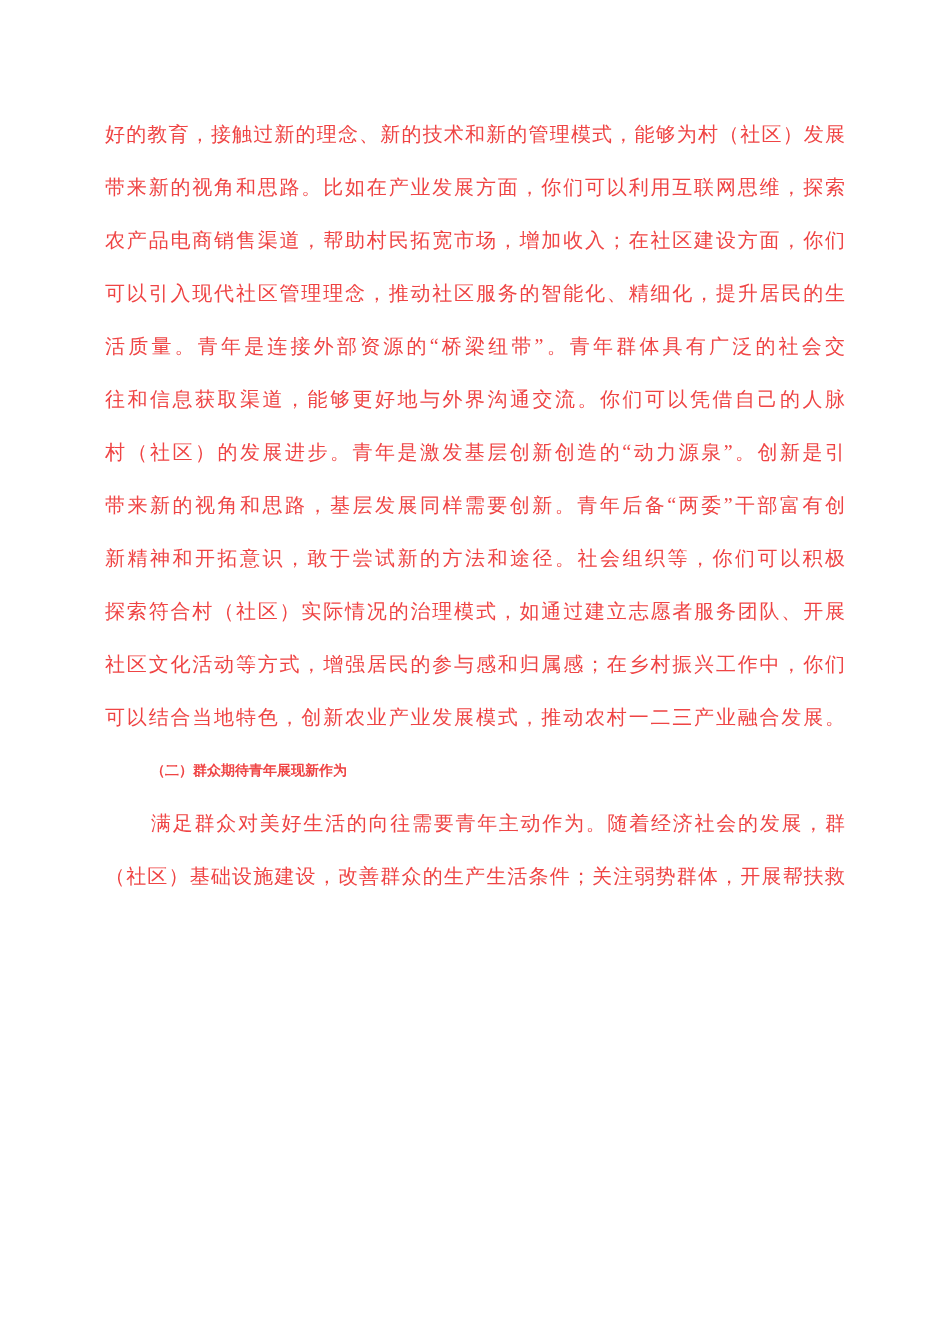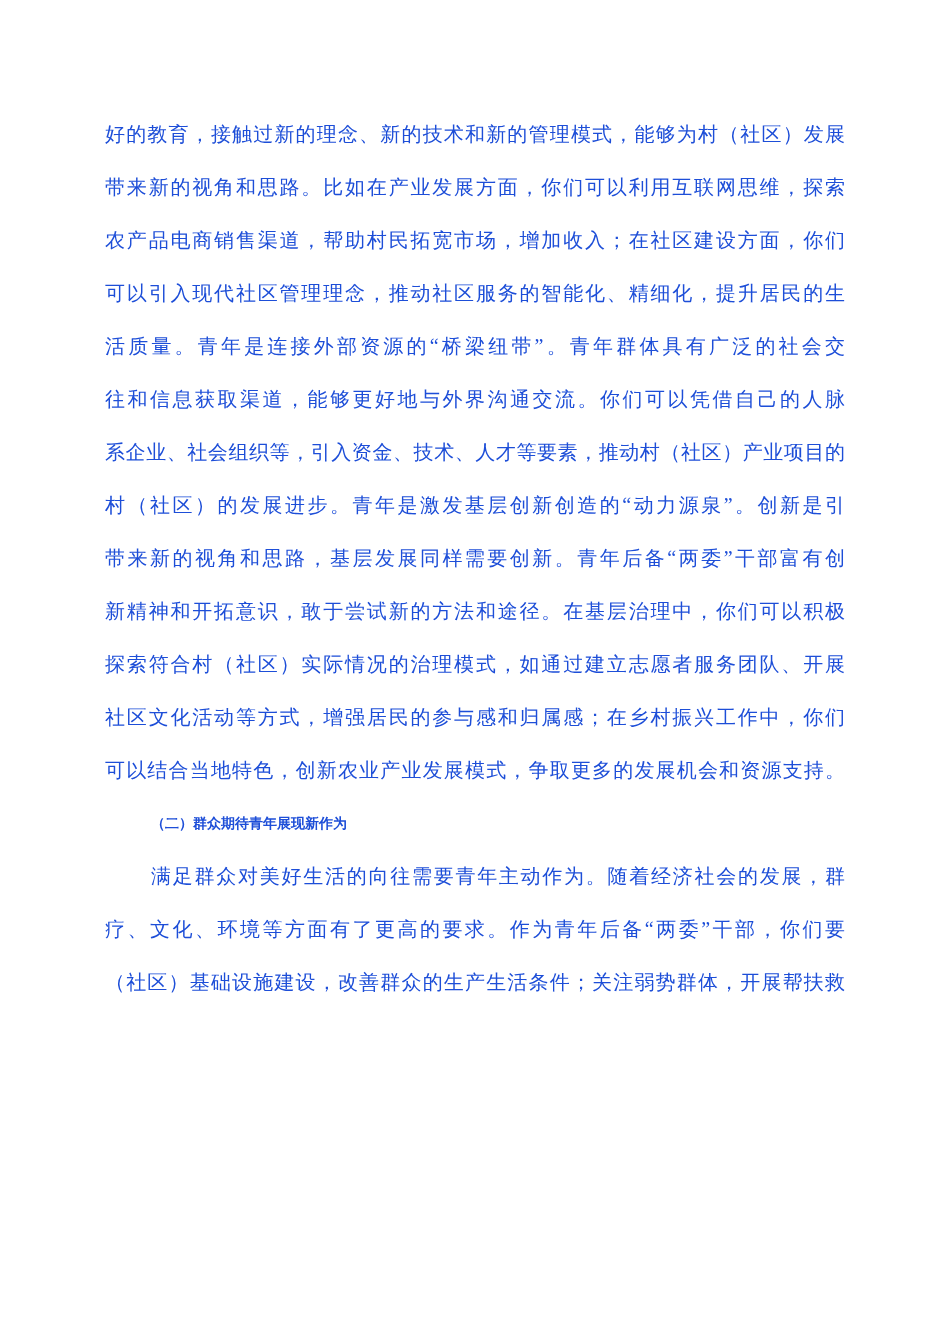--- a/index.html
+++ b/index.html
@@ -18,21 +18,21 @@
     position: absolute;
     left: 105px;
     top: 108px;
     width: 740px;
   }
   .line {
     height: 53px;
     line-height: 53px;
     font-size: 20px;
     font-family: "Liberation Serif", "DejaVu Serif", serif;
-    color: #1d4ed8;
+    color: #ef4444;
     text-align: justify;
     text-align-last: justify;
     text-justify: inter-character;
     white-space: nowrap;
   }
   .line.heading {
     font-weight: 700;
     font-size: 14px;
     text-align: left;
     text-align-last: left;
@@ -46,25 +46,23 @@
 <body>
 
 <div class="page">
   <div class="doc-body">
       <div class="line body">好的教育，接触过新的理念、新的技术和新的管理模式，能够为村（社区）发展</div>
       <div class="line body">带来新的视角和思路。比如在产业发展方面，你们可以利用互联网思维，探索</div>
       <div class="line body">农产品电商销售渠道，帮助村民拓宽市场，增加收入；在社区建设方面，你们</div>
       <div class="line body">可以引入现代社区管理理念，推动社区服务的智能化、精细化，提升居民的生</div>
       <div class="line body">活质量。青年是连接外部资源的“桥梁纽带”。青年群体具有广泛的社会交</div>
       <div class="line body">往和信息获取渠道，能够更好地与外界沟通交流。你们可以凭借自己的人脉</div>
-      <div class="line body">系企业、社会组织等，引入资金、技术、人才等要素，推动村（社区）产业项目的</div>
       <div class="line body">村（社区）的发展进步。青年是激发基层创新创造的“动力源泉”。创新是引</div>
       <div class="line body">带来新的视角和思路，基层发展同样需要创新。青年后备“两委”干部富有创</div>
-      <div class="line body">新精神和开拓意识，敢于尝试新的方法和途径。在基层治理中，你们可以积极</div>
+      <div class="line body">新精神和开拓意识，敢于尝试新的方法和途径。社会组织等，你们可以积极</div>
       <div class="line body">探索符合村（社区）实际情况的治理模式，如通过建立志愿者服务团队、开展</div>
       <div class="line body">社区文化活动等方式，增强居民的参与感和归属感；在乡村振兴工作中，你们</div>
-      <div class="line body">可以结合当地特色，创新农业产业发展模式，争取更多的发展机会和资源支持。</div>
+      <div class="line body">可以结合当地特色，创新农业产业发展模式，推动农村一二三产业融合发展。</div>
       <div class="line heading">（二）群众期待青年展现新作为</div>
       <div class="line indent">满足群众对美好生活的向往需要青年主动作为。随着经济社会的发展，群</div>
-      <div class="line body">疗、文化、环境等方面有了更高的要求。作为青年后备“两委”干部，你们要</div>
       <div class="line body">（社区）基础设施建设，改善群众的生产生活条件；关注弱势群体，开展帮扶救</div>
     </div>
 </div>
 
 </body></html>

